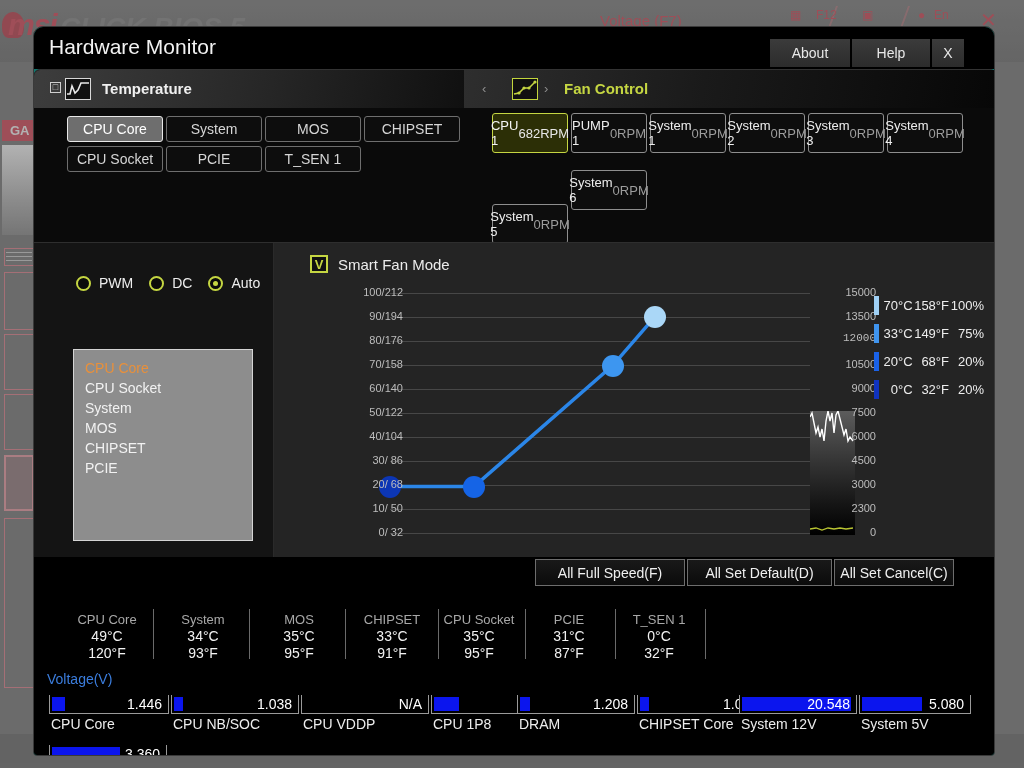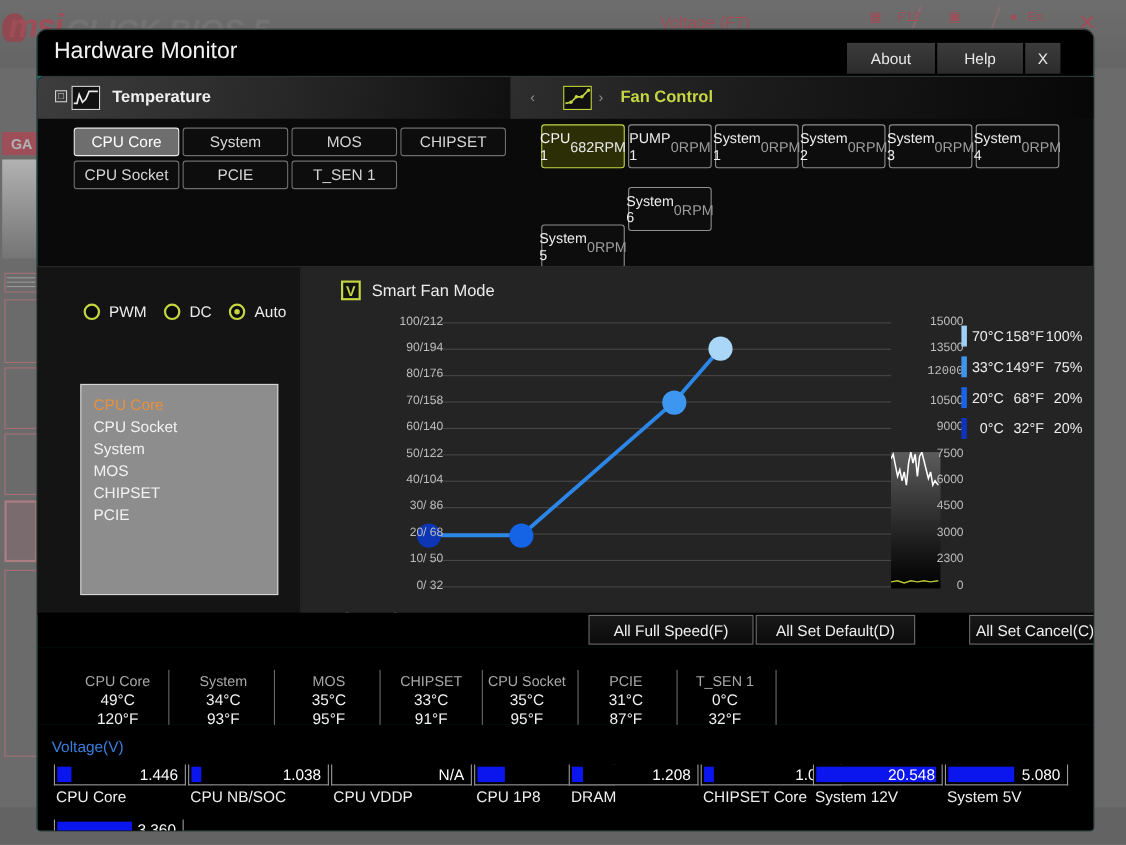--- a/index.html
+++ b/index.html
@@ -333,21 +333,21 @@
     position: absolute; top: 2px; height: 27px;
     background: linear-gradient(180deg,#191919 0%, #0b0b0b 100%);
     border: 1px solid #6d6d6d;
     color: #f0f0f0; font-size: 14px;
     font-family: "Liberation Sans", sans-serif;
     display: flex; align-items: center; justify-content: center;
     cursor: pointer;
   }
   #act-full { left: 501px; width: 150px; }
   #act-def  { left: 653px; width: 145px; }
-  #act-can  { left: 800px; width: 120px; margin-left: 47px; }
+  #act-can  { left: 800px; width: 120px; }
 
   
   #temp-strip {
     position: absolute; left: 0; top: 562px; width: 962px; height: 70px;
     background: #000;
   }
   .tcell {
     position: absolute; top: 22px; width: 90px; text-align: center;
   }
   .tcell .tname { font-size: 13px; color: #a8a8a8; line-height: 17px; }

